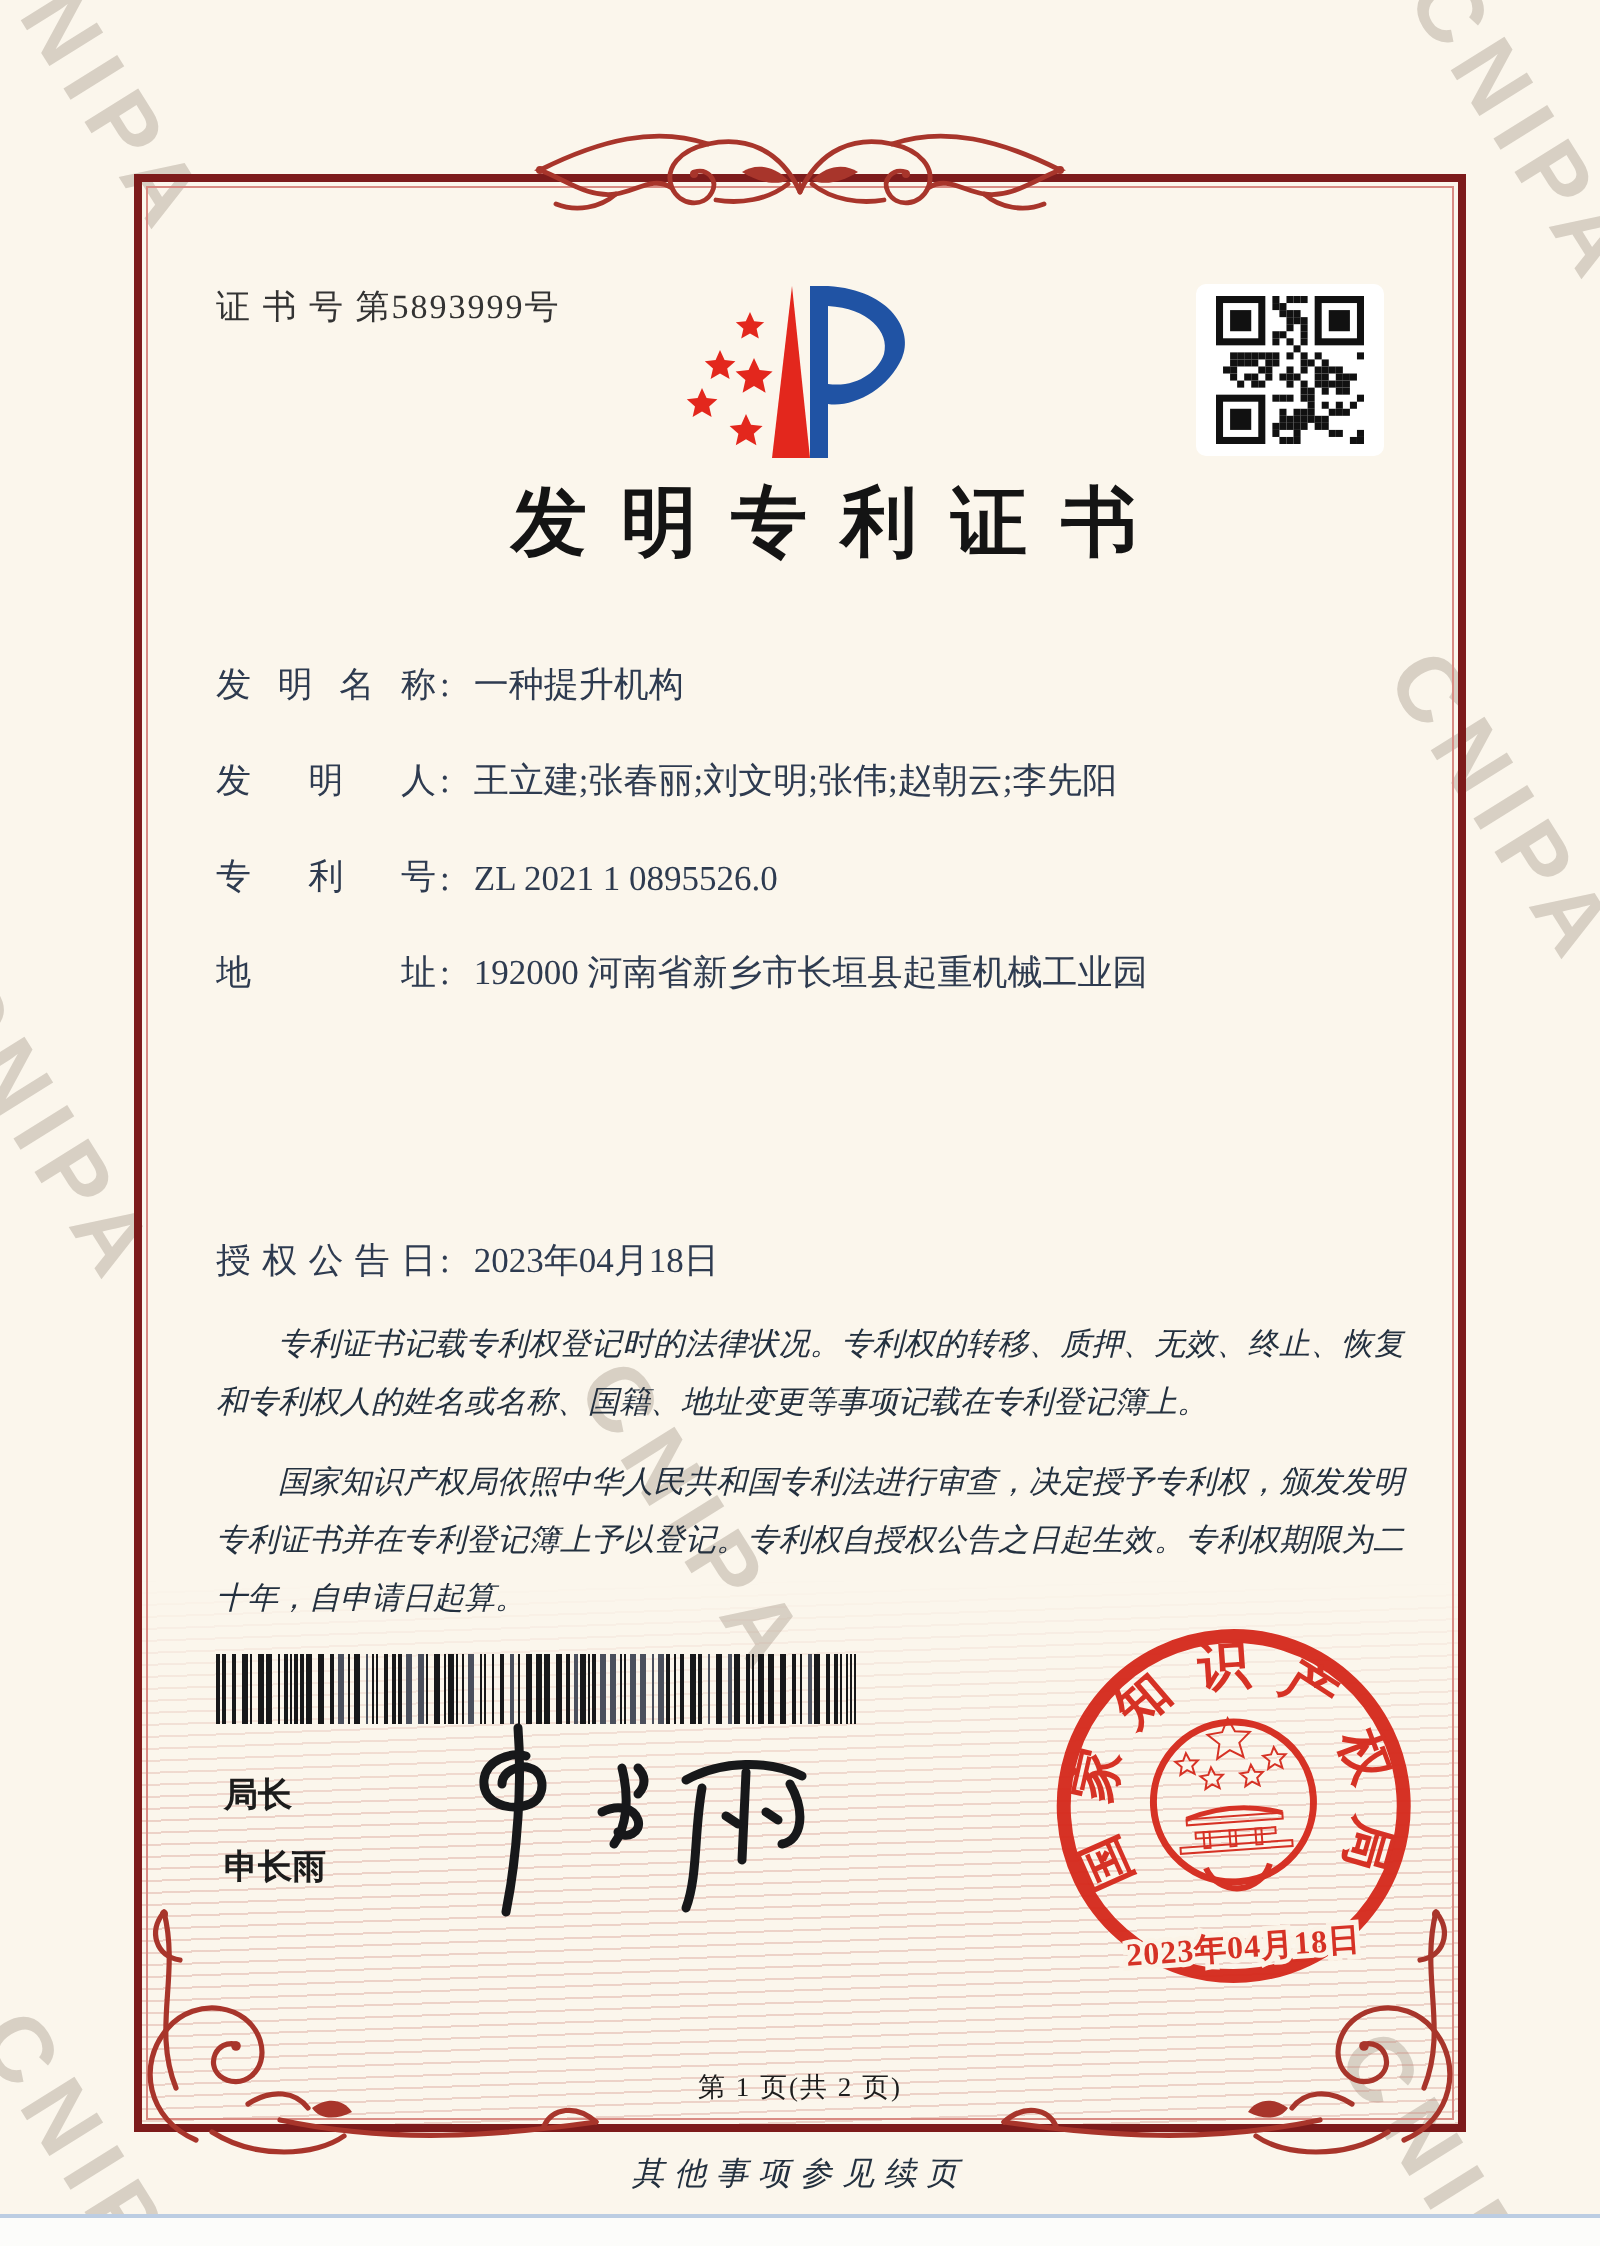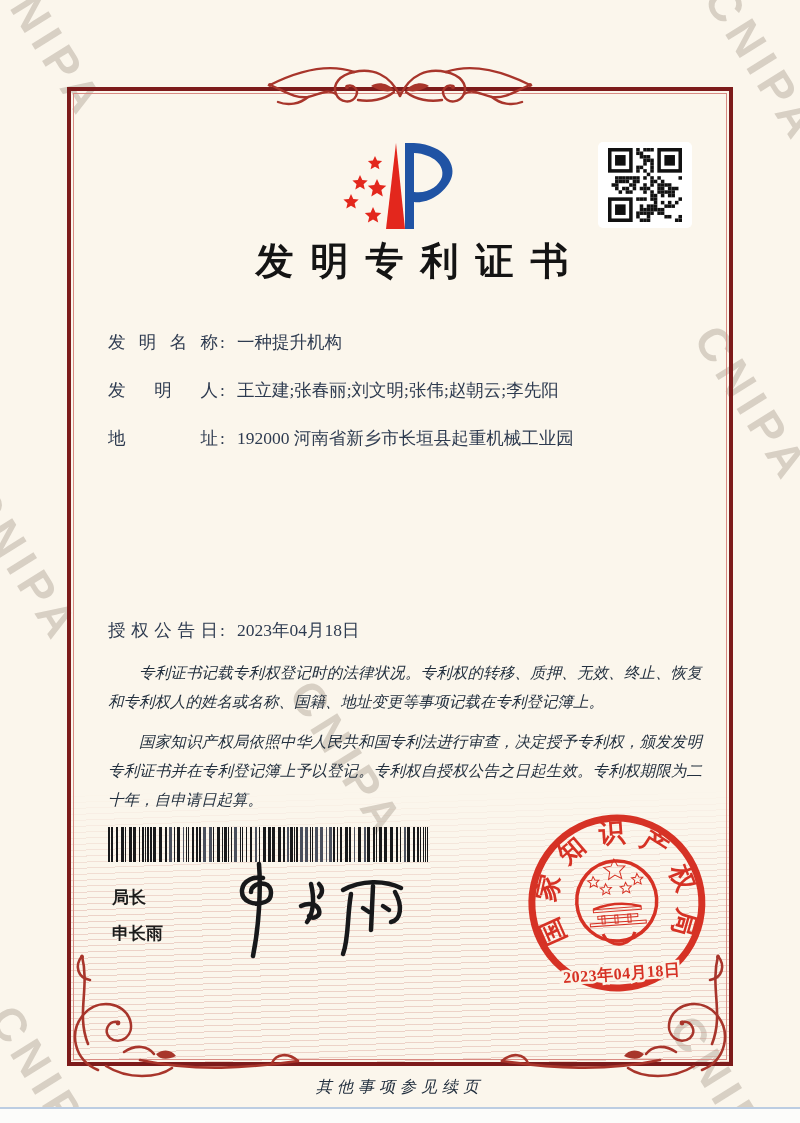--- a/index.html
+++ b/index.html
@@ -174,20 +174,21 @@
       <path d="M262,113 C252,104 240,106 236,115"></path>
       <path d="M88,104 C100,96 112,98 118,106"></path>
     </g>
     <g fill="#a8352b" stroke="none">
       <circle cx="82" cy="75" r="2.4"></circle>
       <circle cx="46" cy="9" r="2"></circle>
       <path d="M120,106 C128,100 136,102 140,108 C132,112 124,112 120,106 Z"></path>
     </g>
   </svg>
 
+  <div class="cert-no"><span>证 书 号</span> <span>第5893999号</span></div>
 
   <svg class="logo" width="130" height="96" viewBox="0 0 130 96">
     <g fill="#e3271d">
       <path d="M45,15 l2.1,4.6 5,.5 -3.8,3.3 1.1,4.9 -4.4,-2.6 -4.4,2.6 1.1,-4.9 -3.8,-3.3 5,-.5 Z"></path>
       <path d="M30,34 l2.3,5 5.4,.6 -4.1,3.6 1.2,5.3 -4.8,-2.8 -4.7,2.8 1.2,-5.3 -4.1,-3.6 5.4,-.6 Z"></path>
       <path d="M47,38 l2.8,6 6.5,.7 -4.9,4.3 1.4,6.4 -5.8,-3.4 -5.7,3.4 1.4,-6.4 -4.9,-4.3 6.5,-.7 Z"></path>
       <path d="M21,53 l2.3,5 5.4,.6 -4.1,3.6 1.2,5.3 -4.8,-2.8 -4.7,2.8 1.2,-5.3 -4.1,-3.6 5.4,-.6 Z"></path>
       <path d="M43,66 l2.5,5.4 5.8,.6 -4.4,3.9 1.3,5.7 -5.2,-3 -5.1,3 1.3,-5.7 -4.4,-3.9 5.8,-.6 Z"></path>
       <polygon points="66,2 56,88 75,88"></polygon>
     </g>
@@ -333,20 +334,23 @@
   <div class="fields">
 
       <div class="f-row">
         <span class="f-label">发明名称</span><span class="f-sep">:</span><span class="f-value">一种提升机构</span>
       </div>
 
       <div class="f-row">
         <span class="f-label">发明人</span><span class="f-sep">:</span><span class="f-value">王立建;张春丽;刘文明;张伟;赵朝云;李先阳</span>
       </div>
 
+      <div class="f-row">
+        <span class="f-label">专利号</span><span class="f-sep">:</span><span class="f-value">ZL 2021 1 0895526.0</span>
+      </div>
 
 
 
       <div class="f-row">
         <span class="f-label">地址</span><span class="f-sep">:</span><span class="f-value">192000 河南省新乡市长垣县起重机械工业园</span>
       </div>
     </div>
 
   <div class="grant-row">
     <span>
@@ -486,16 +490,17 @@
         <rect x="78" y="106" width="3" height="8"></rect>
         <rect x="91" y="106" width="3" height="8"></rect>
         <rect x="104" y="106" width="3" height="8"></rect>
       </g>
       <path d="M70,99 Q94,91 118,99" stroke-width="2.5"></path>
       <path d="M78,124 A17,17 0 0 0 110,124" stroke-width="3"></path>
     </g>
     <text class="seal-date" x="94" y="170">2023年04月18日</text>
   </svg>
 
+  <div class="page-info">第 1 页(共 2 页)</div>
   <div class="cont-note">其他事项参见续页</div>
   <div class="bottom-strip"></div>
 
 </div>
 
 </body></html>

